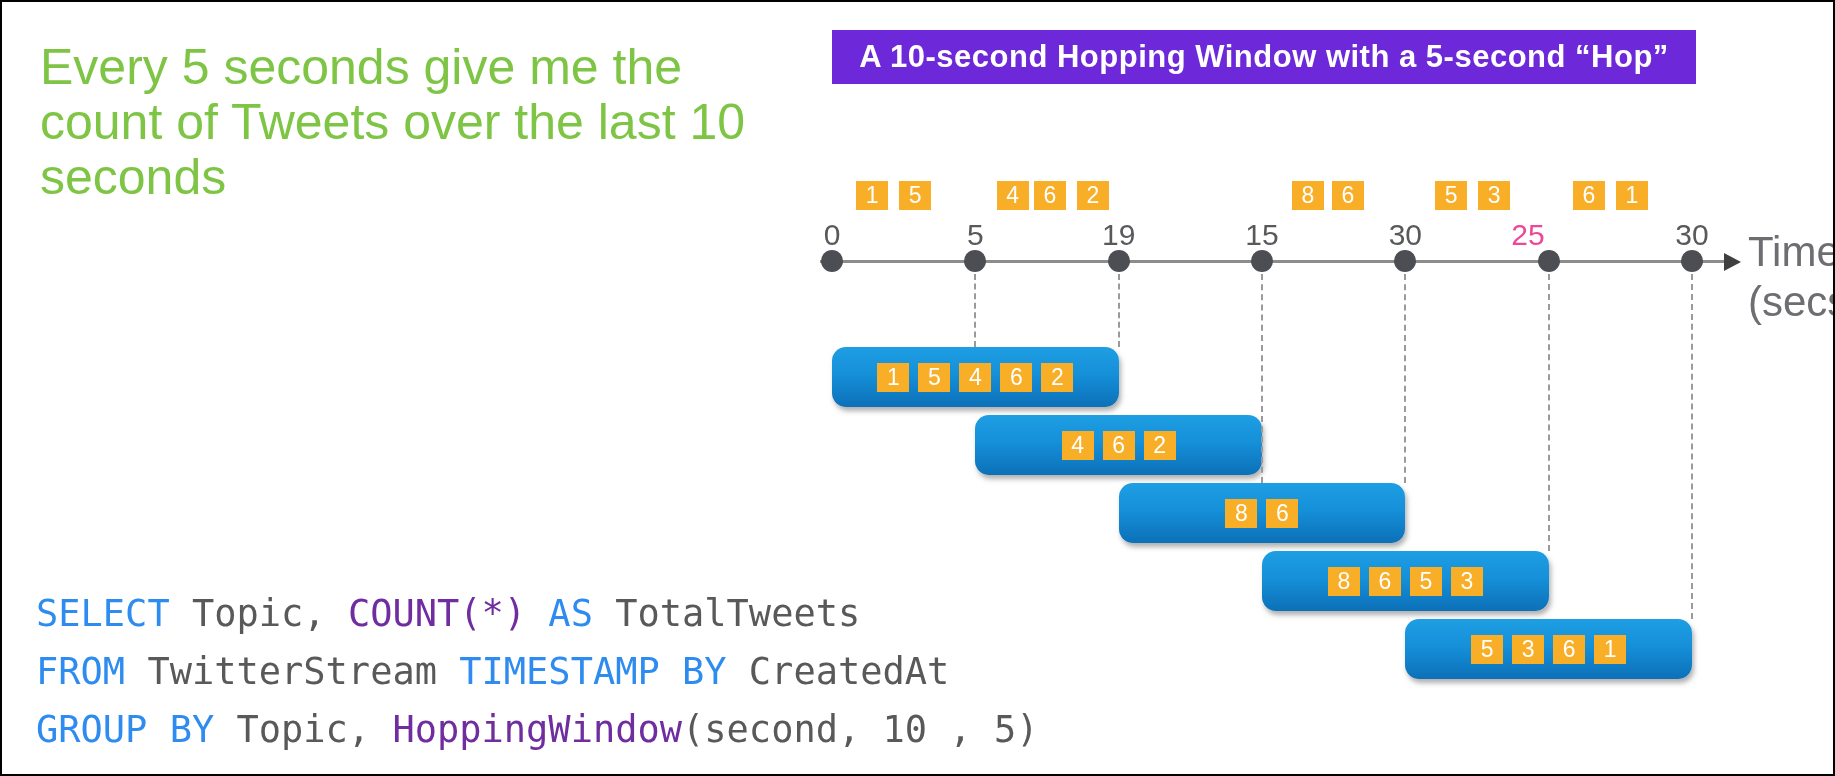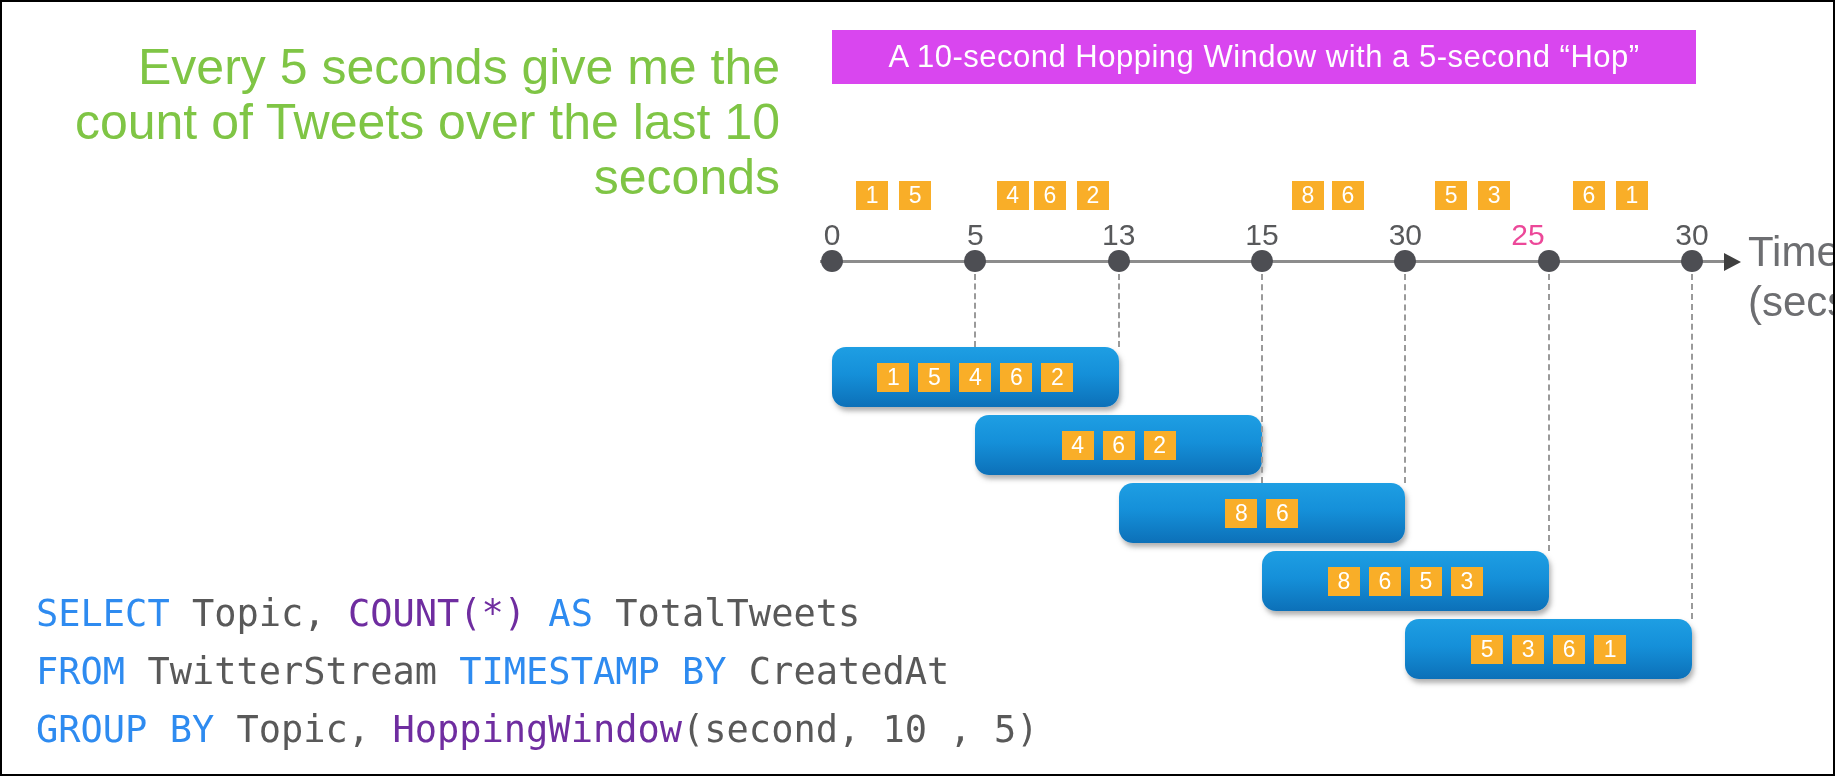--- a/index.html
+++ b/index.html
@@ -61,40 +61,40 @@
     position:absolute;left:34px;top:583px;
     font-family:"DejaVu Sans Mono", monospace;
     font-size:37px;line-height:58px;white-space:pre;
   }
 </style>
 </head>
 <body>
 
 <div id="frame">
 
-  <div id="heading" style="color: rgb(127, 197, 69); text-align: right;">
+  <div id="heading" style="color: rgb(127, 197, 69);">
     <div>Every 5 seconds give me the</div>
     <div>count of Tweets over the last 10</div>
     <div>seconds</div>
   </div>
 
-  <div id="banner" style="background: #d946ef; color: rgb(255, 255, 255);">A 10-second Hopping Window with a 5-second “Hop”</div>
+  <div id="banner" style="background: #6d28d9; color: rgb(255, 255, 255); font-weight: bold;">A 10-second Hopping Window with a 5-second “Hop”</div>
 
   <div id="axis-line" style="left: 818px; width: 904px; background: rgb(140, 140, 140);"></div>
   <div id="axis-arrow" style="left: 1722px;"></div>
   <div class="axis-caption" style="top: 226px; color: rgb(109, 110, 113);">Time</div>
   <div class="axis-caption" style="top: 276px; color: rgb(109, 110, 113);">(secs)</div>
 
   <div id="generated">
       <div class="tick-label" style="left: 790px; color: rgb(88, 89, 91);">0</div>
       <div class="tick-dot" style="left: 819px; background: rgb(77, 78, 83);"></div>
       <div class="tick-label" style="left: 933.333px; color: rgb(88, 89, 91);">5</div>
       <div class="tick-dot" style="left: 962.333px; background: rgb(77, 78, 83);"></div>
       <div class="dash-line" style="left: 972.333px; top: 272px; height: 73px;"></div>
-      <div class="tick-label" style="left: 1076.67px; color: rgb(88, 89, 91);">13</div>
+      <div class="tick-label" style="left: 1076.67px; color: rgb(88, 89, 91);">19</div>
       <div class="tick-dot" style="left: 1105.67px; background: rgb(77, 78, 83);"></div>
       <div class="dash-line" style="left: 1115.67px; top: 272px; height: 73px;"></div>
       <div class="tick-label" style="left: 1220px; color: rgb(88, 89, 91);">15</div>
       <div class="tick-dot" style="left: 1249px; background: rgb(77, 78, 83);"></div>
       <div class="dash-line" style="left: 1259px; top: 272px; height: 209px;"></div>
       <div class="tick-label" style="left: 1363.33px; color: rgb(88, 89, 91);">30</div>
       <div class="tick-dot" style="left: 1392.33px; background: rgb(77, 78, 83);"></div>
       <div class="dash-line" style="left: 1402.33px; top: 272px; height: 209px;"></div>
       <div class="tick-label" style="left: 1486px; color: #ec4899;">25</div>
       <div class="tick-dot" style="left: 1535.67px; background: rgb(77, 78, 83);"></div>

